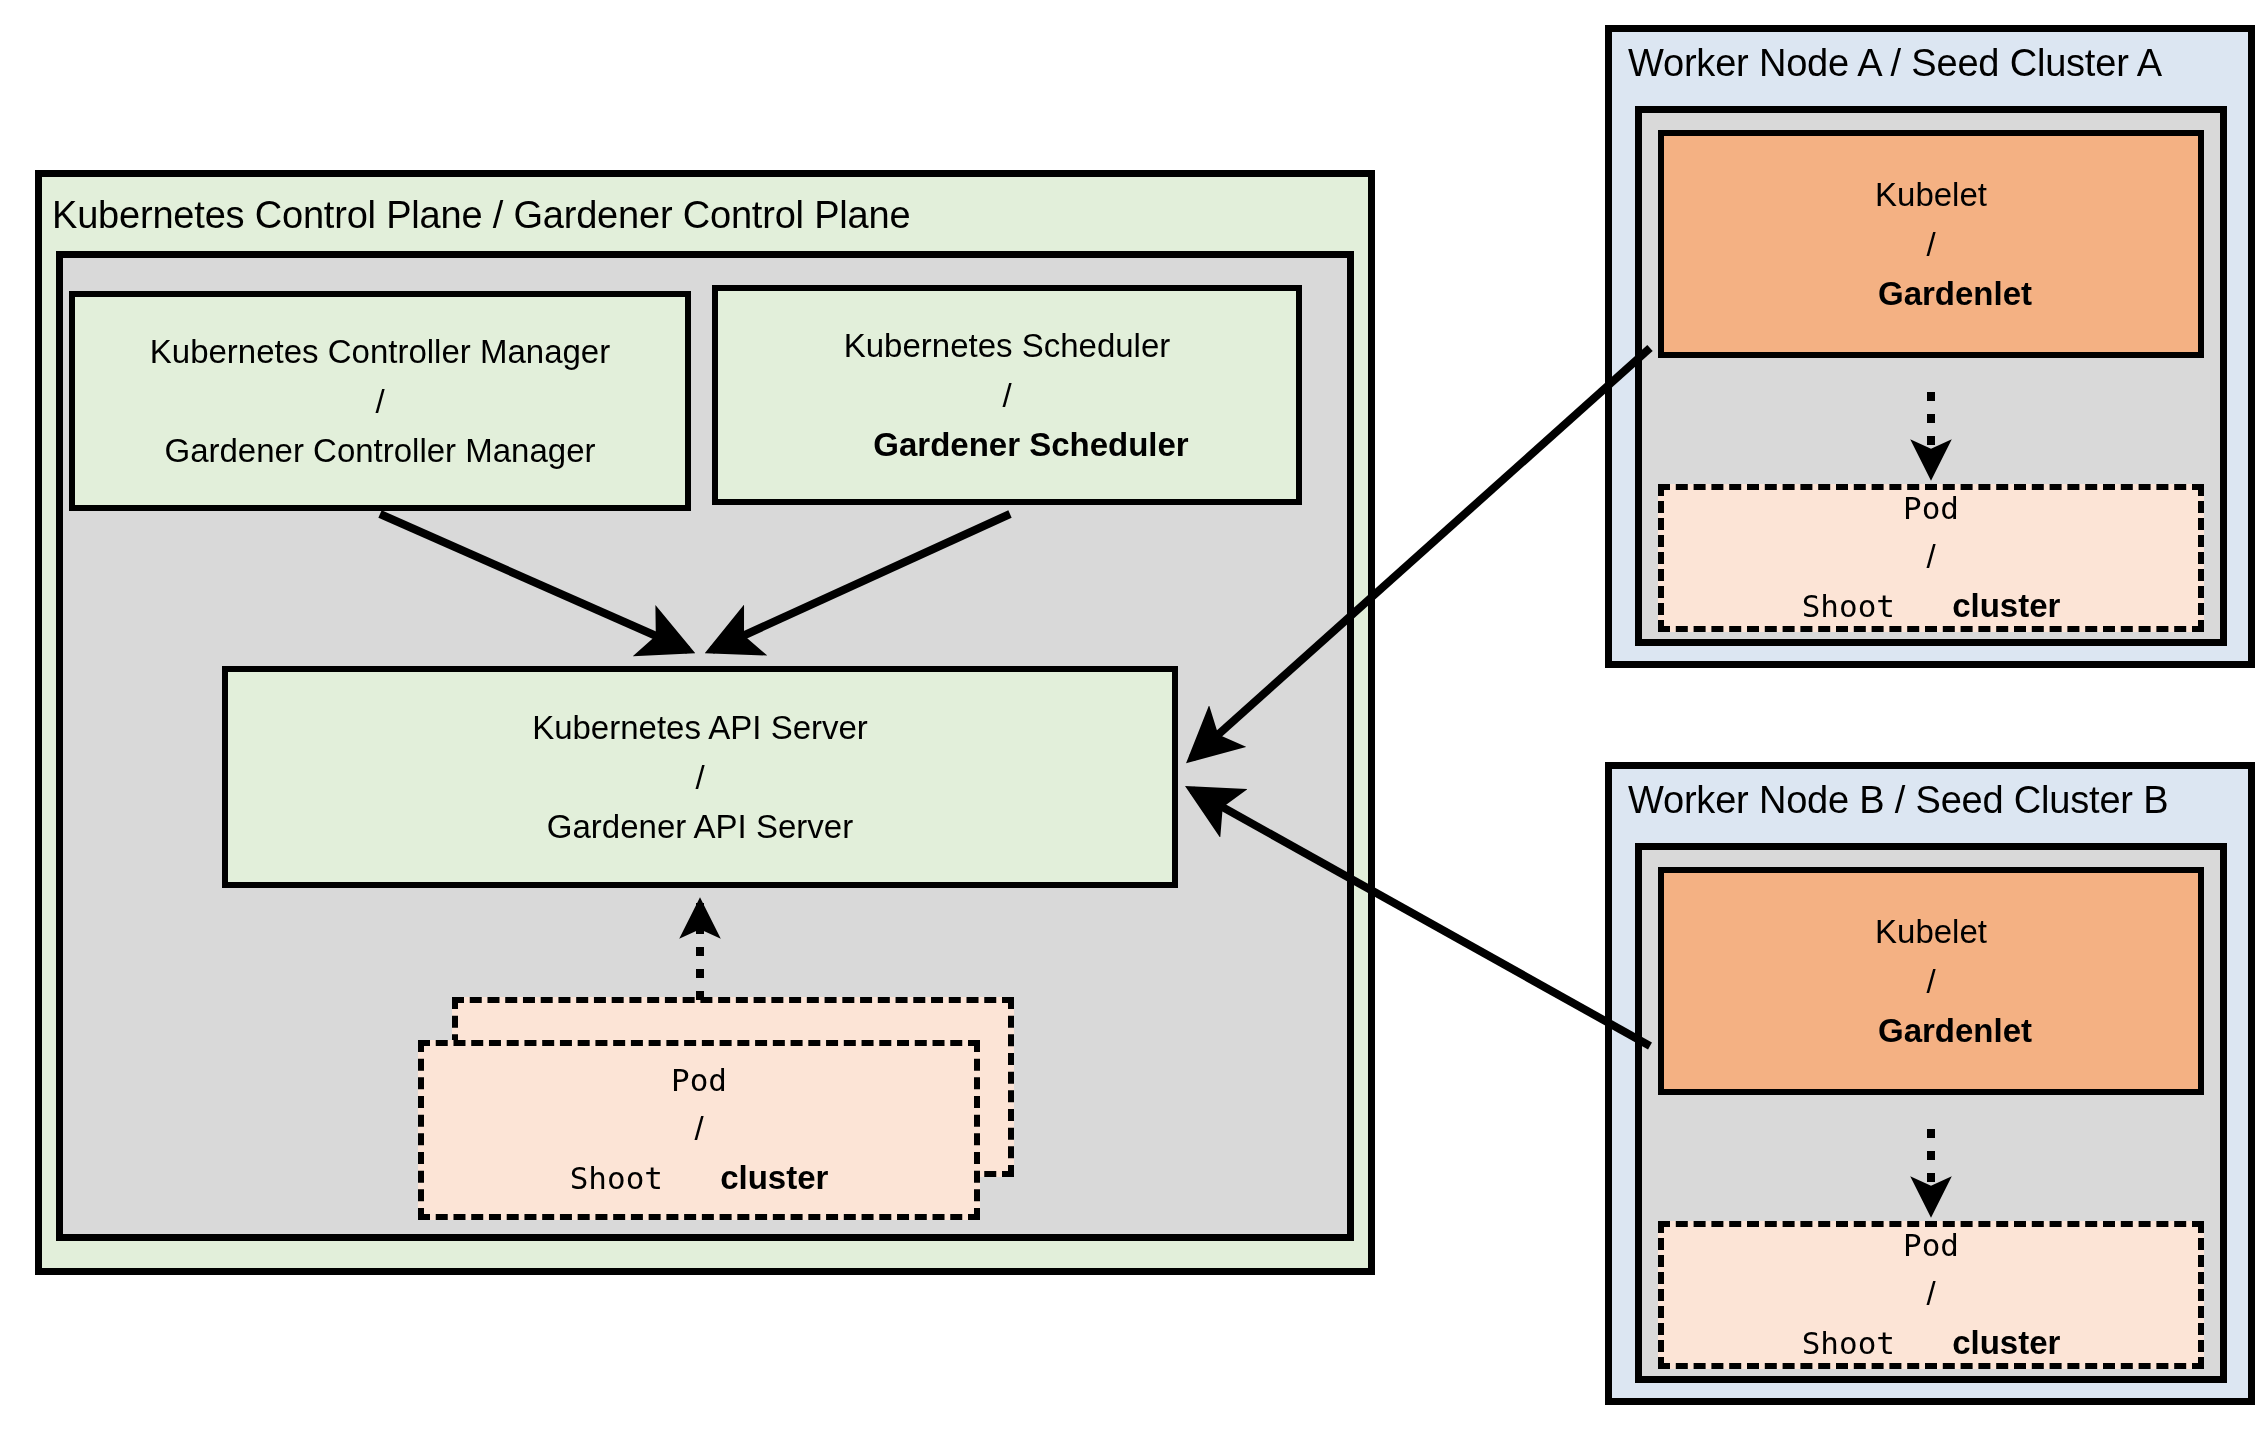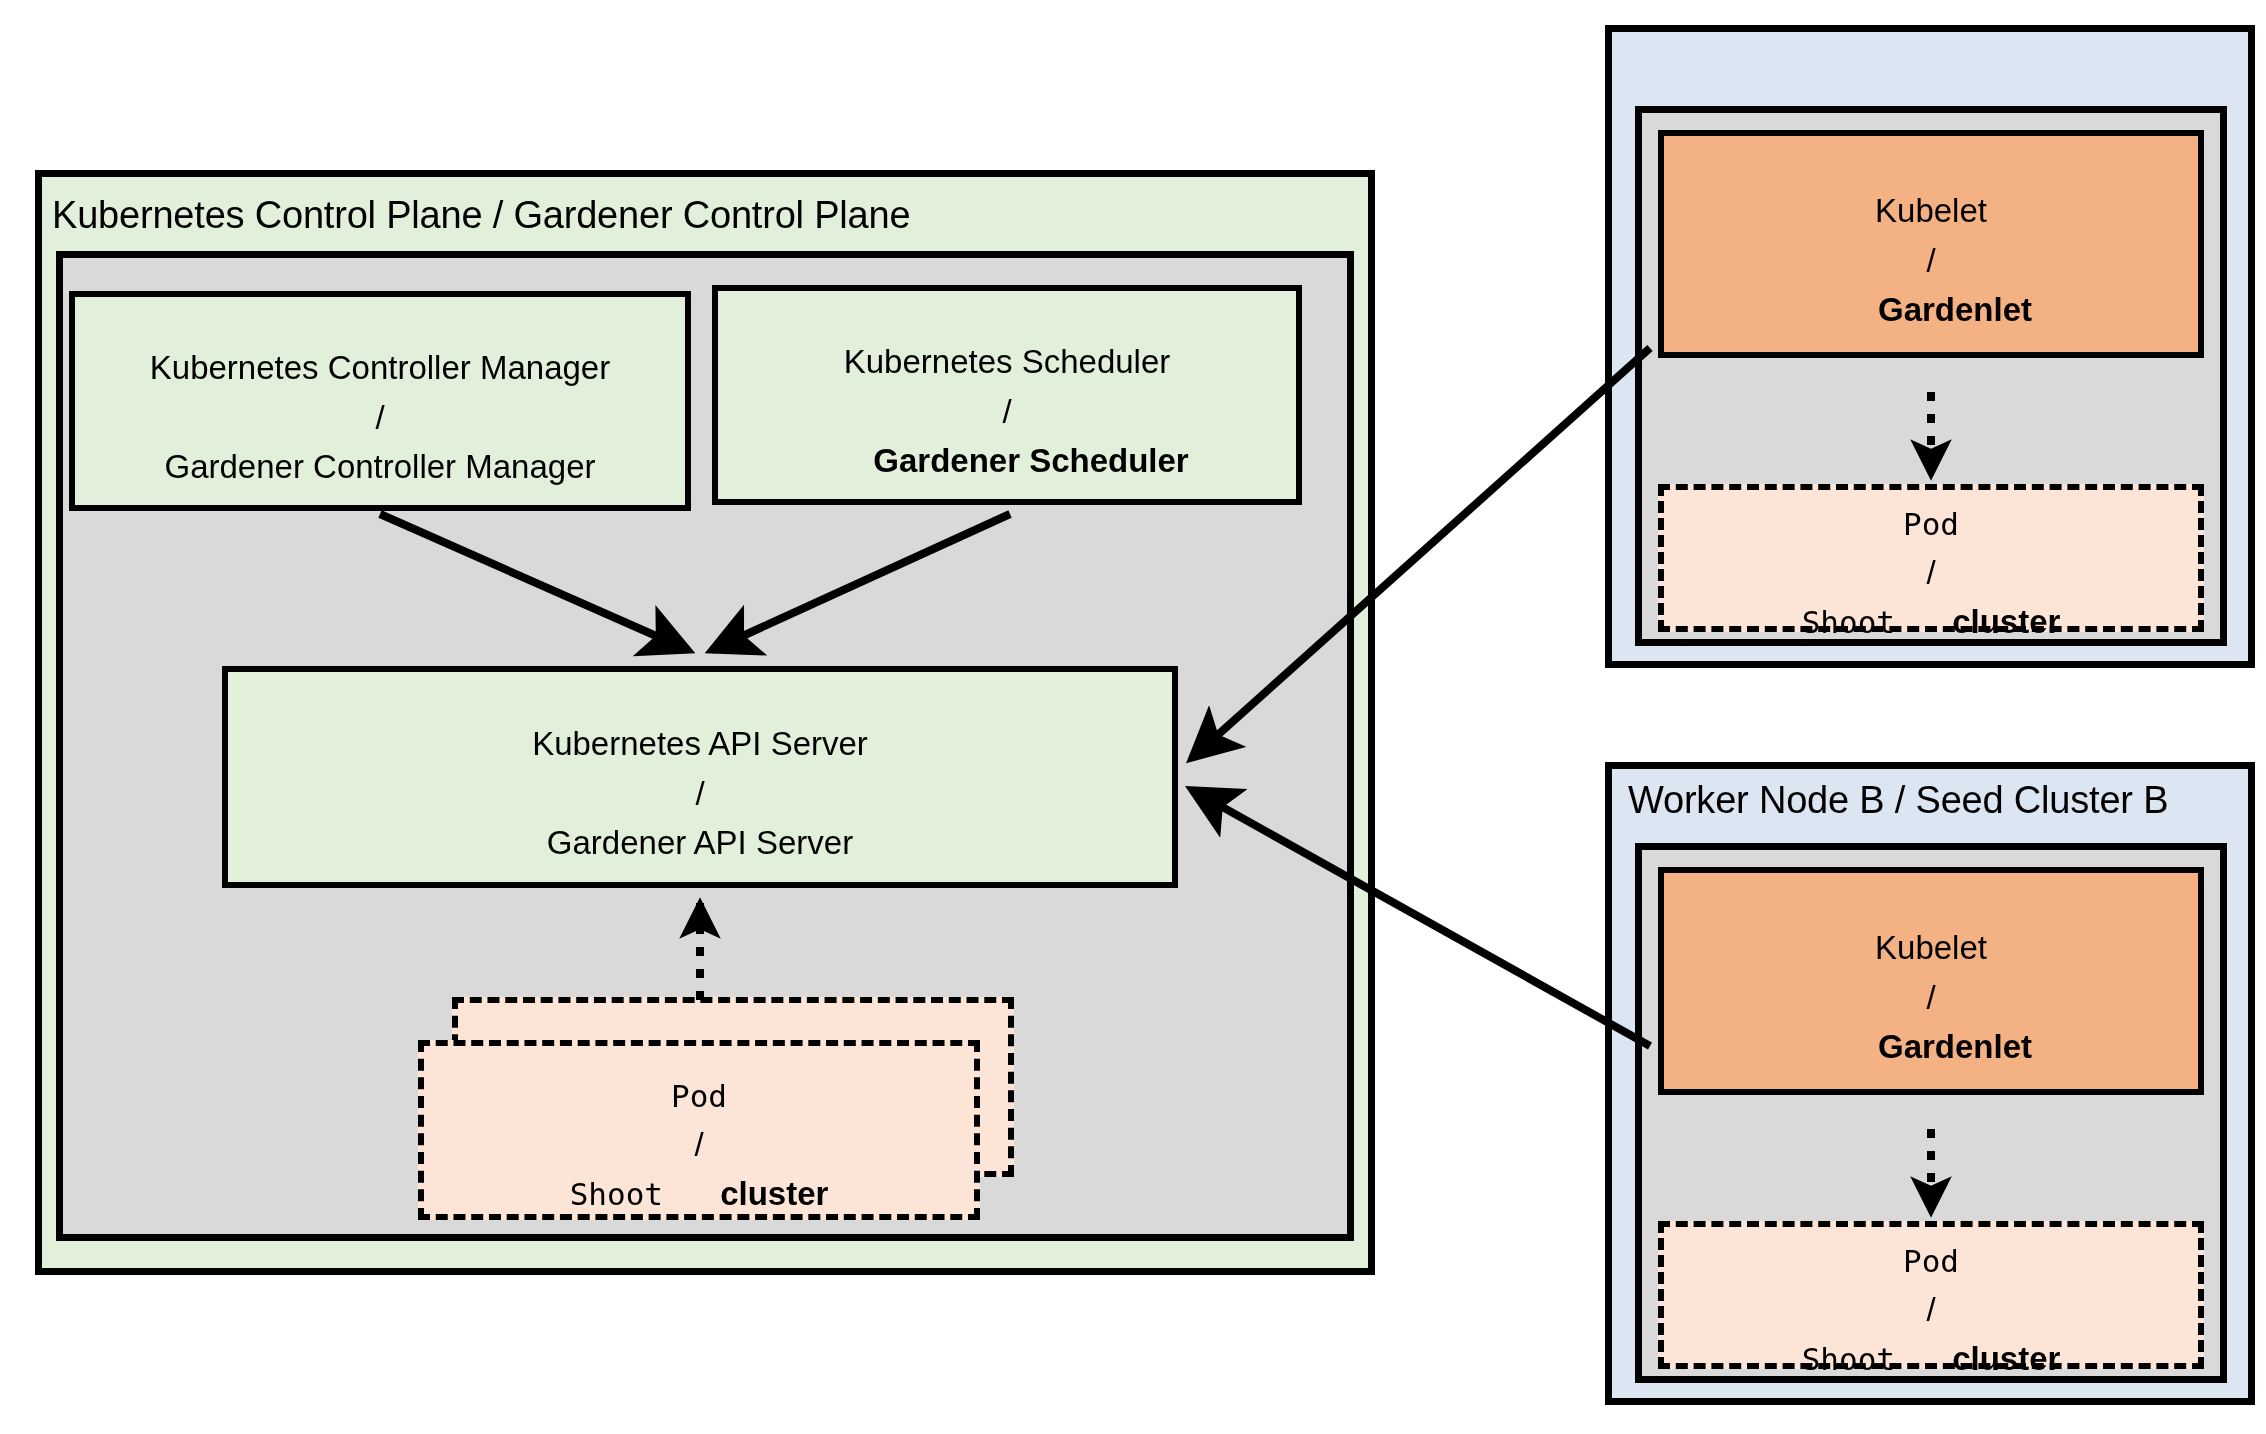--- a/index.html
+++ b/index.html
@@ -62,21 +62,20 @@
   }
   .comp-text {
     position: absolute;
     left: 0; right: 0;
     top: 50%;
     transform: translateY(-50%);
     text-align: center;
     font-size: 33px;
     line-height: 1.5;
     color: #000000;
-    margin-top: 16px;
   }
   .ln { display: block; }
   .bold { font-weight: bold; padding-left: 48px; }
   .mono { font-family: "DejaVu Sans Mono", monospace; font-size: 31px; }
   .slash { font-size: 33px; }
 
   svg.arrows {
     position: absolute;
     left: 0;
     top: 0;
@@ -132,20 +131,21 @@
       <span class="ln slash">/</span>
       <span class="ln">
         <span class="mono">Shoot</span><span> </span><span class="bold">cluster</span>
       </span>
     </div>
   </div>
 
   <div class="box outer-blue" style="left:1605px; top:25px; width:650px; height:643px;">
   </div>
 
+  <div class="group-title" style="left:1628px; top:42px;">Worker Node A / Seed Cluster A</div>
 
   <div class="box inner-gray" style="left:1635px; top:106px; width:592px; height:540px;">
   </div>
 
   <div class="box comp-orange" style="left:1658px; top:130px; width:546px; height:228px;">
     <div class="comp-text">
       <span class="ln">Kubelet</span>
       <span class="ln slash">/</span>
       <span class="ln bold">Gardenlet</span>
     </div>

